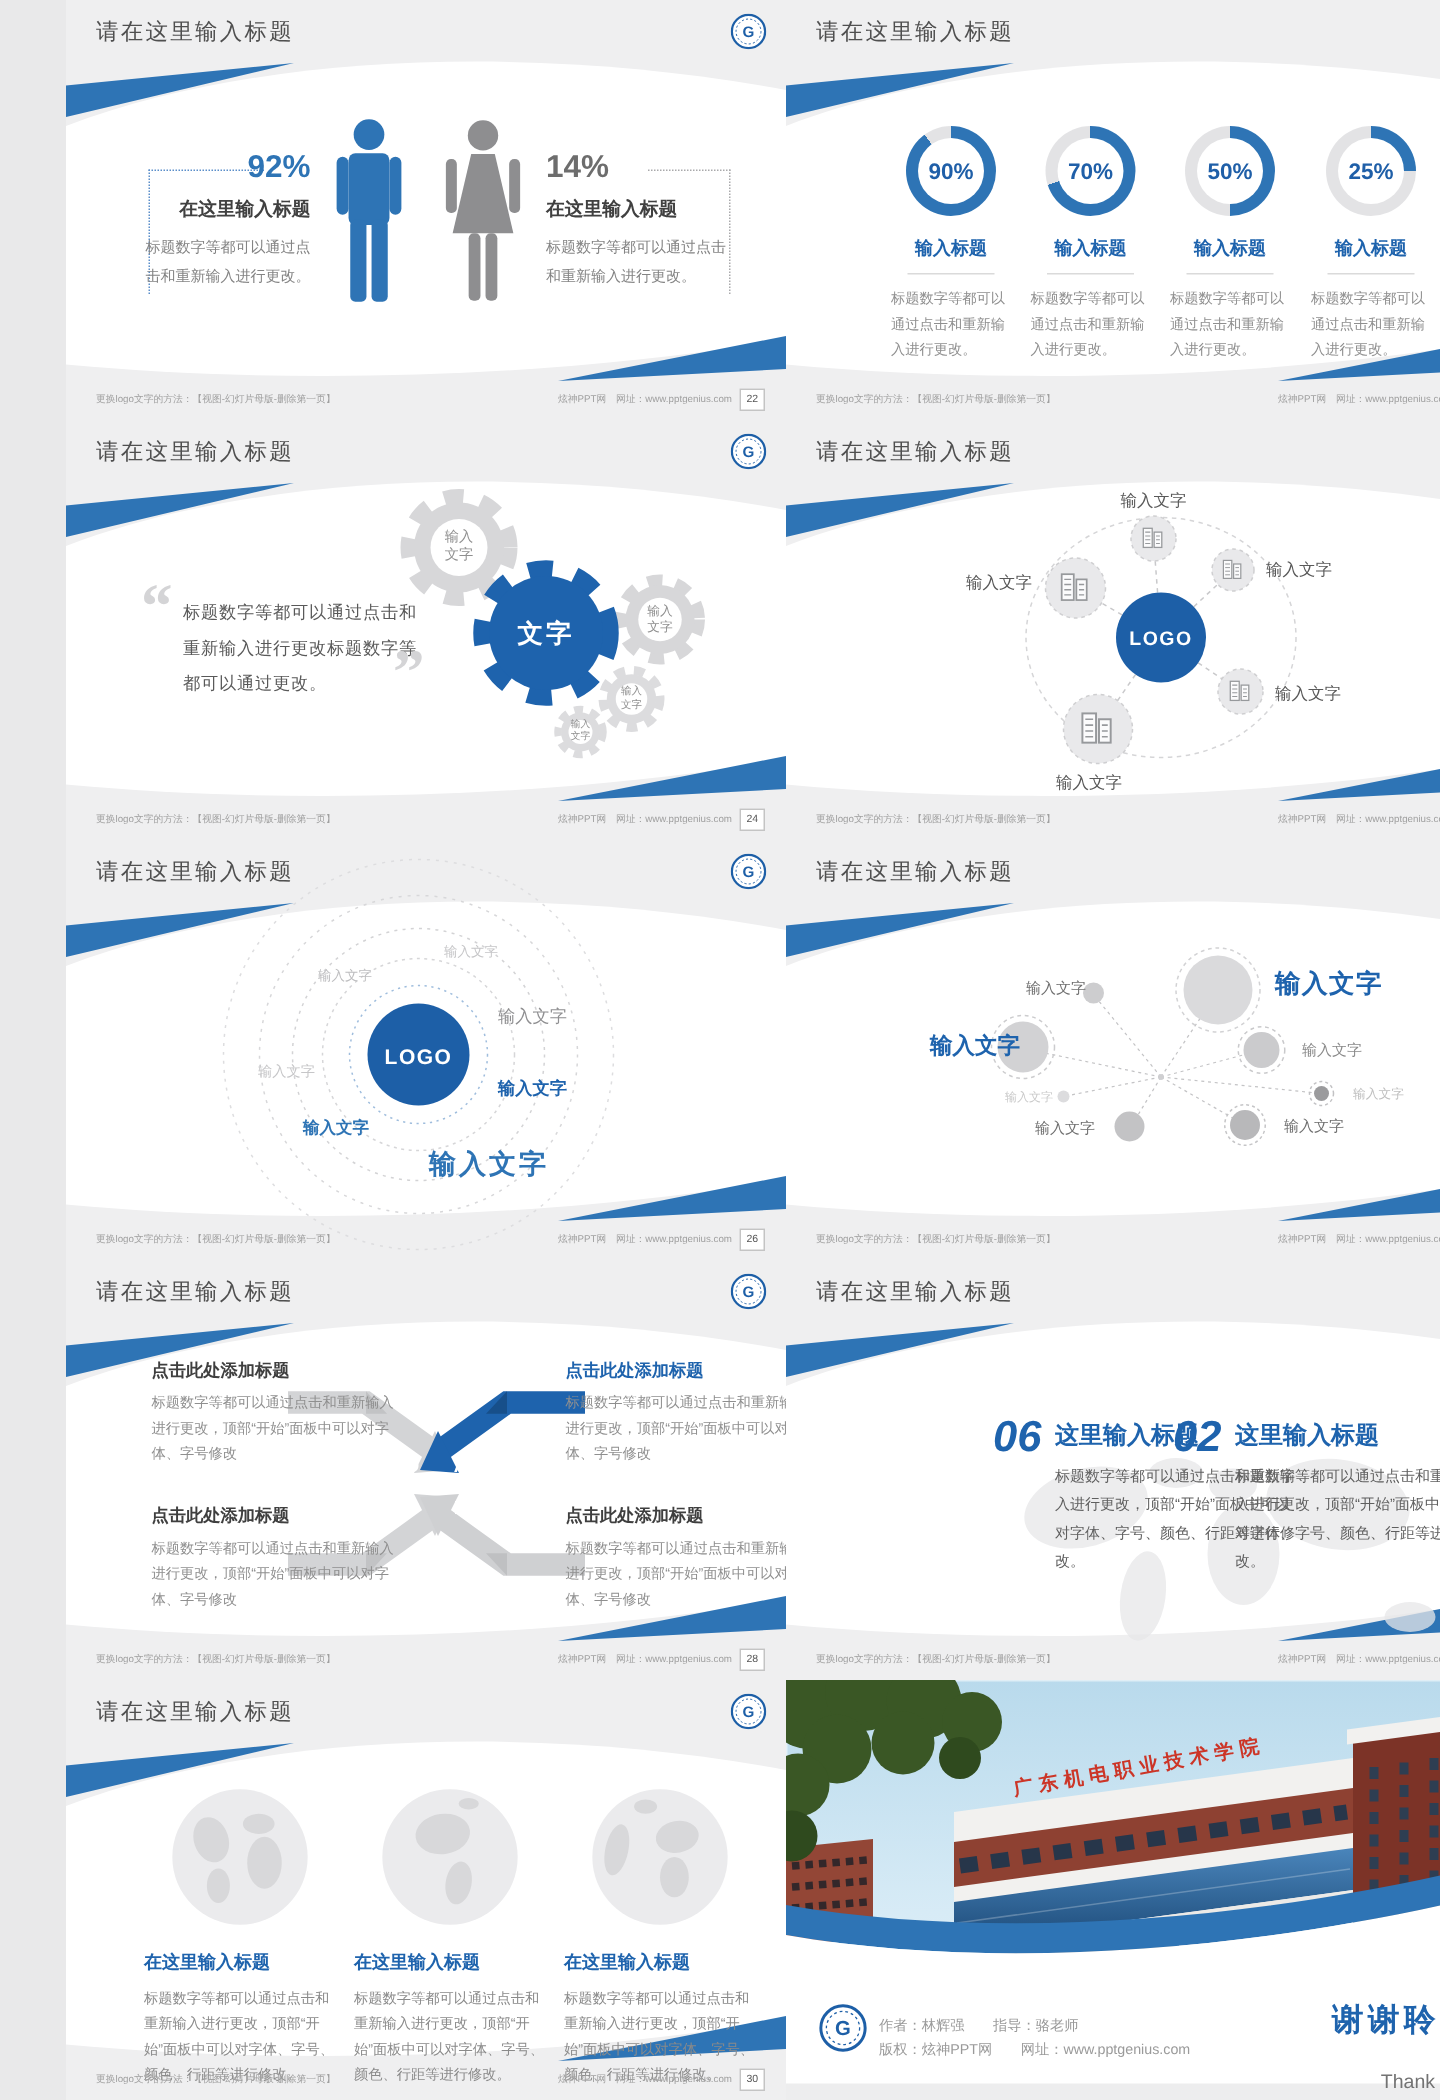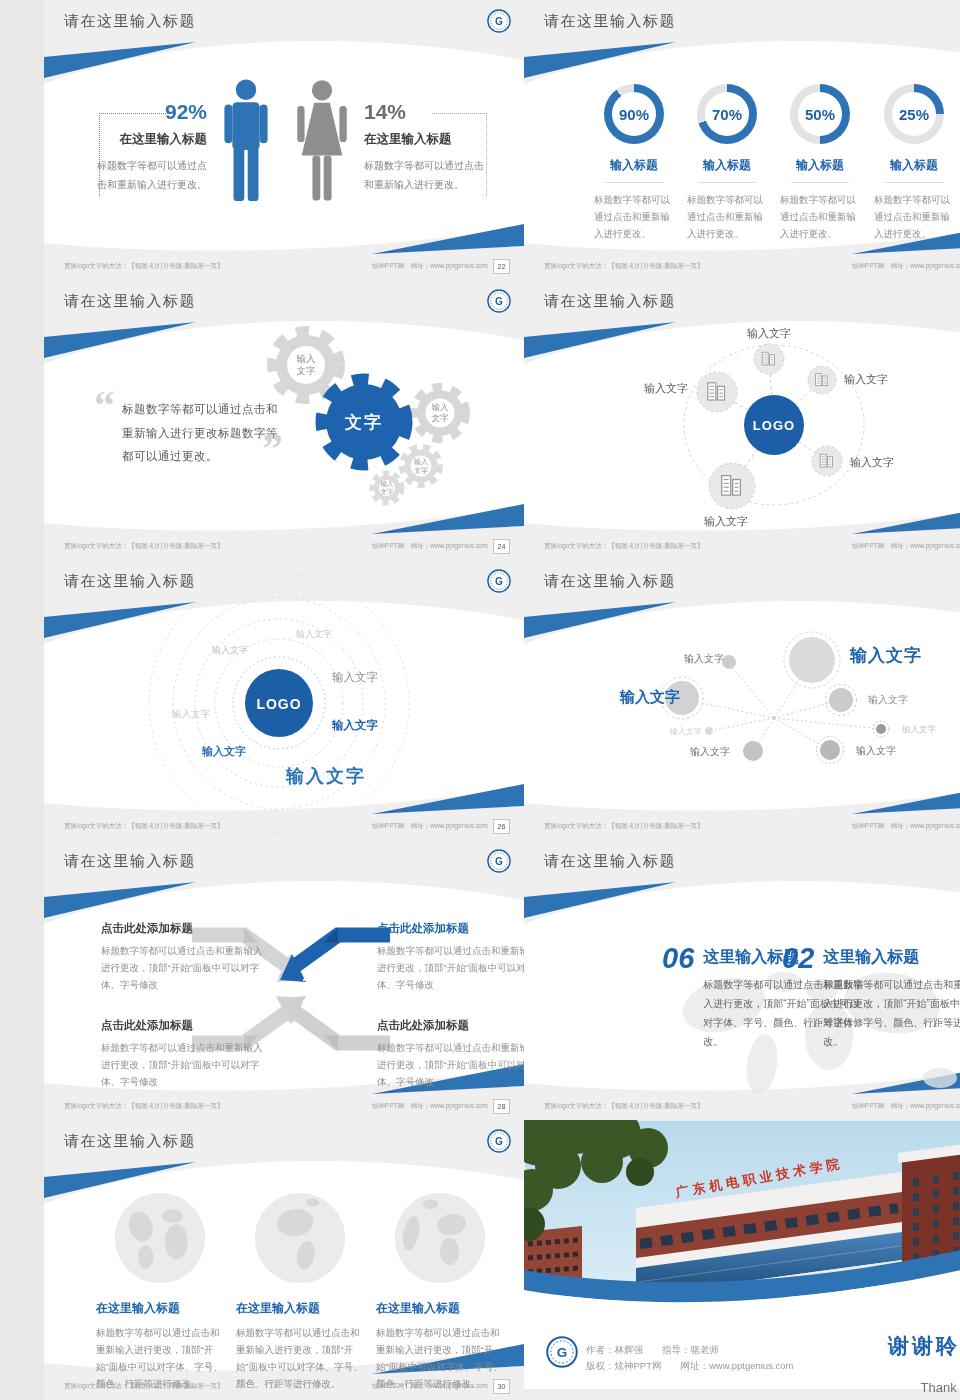--- a/index.html
+++ b/index.html
@@ -33,21 +33,21 @@
   .d-body{width:80px;margin:8px auto 0;font-size:9.5px;color:#8f8f8f;line-height:1.8;text-align:left;}
   
   .q-mark{position:absolute;font-family:"Liberation Serif","DejaVu Serif",serif;font-weight:bold;
           font-size:42px;color:#d4d4d6;z-index:2;line-height:1;}
   .q-text{position:absolute;left:78px;top:118px;width:158px;font-size:11.5px;color:#595959;
           line-height:2.05;letter-spacing:.5px;z-index:2;}
   .g-lab{position:absolute;transform:translate(-50%,-50%);text-align:center;color:#8f8f8f;line-height:1.3;z-index:3;}
   
   .n-lab,.o-lab,.sc-lab{position:absolute;z-index:3;white-space:nowrap;}
   
-  .r-blk{position:absolute;width:168px;z-index:2;margin-top:15px;}
+  .r-blk{position:absolute;width:168px;z-index:2;}
   .r-t{font-size:11.5px;font-weight:bold;color:#3f3f3f;}
   .r-t.blue{color:#1e63ad;}
   .r-b{margin-top:6px;font-size:9.5px;color:#8f8f8f;line-height:1.8;}
   
   .n-item{position:absolute;top:104px;display:flex;gap:9px;width:225px;z-index:2;}
   .n-num{font-size:29px;font-weight:bold;font-style:italic;color:#1e63ad;line-height:1;}
   .n-t{font-size:16px;font-weight:bold;color:#1e63ad;margin-top:3px;}
   .n-b{margin-top:7px;font-size:10px;color:#5f5f5f;line-height:1.9;width:162px;}
   
   .g-col{position:absolute;top:70px;width:142px;z-index:2;}

